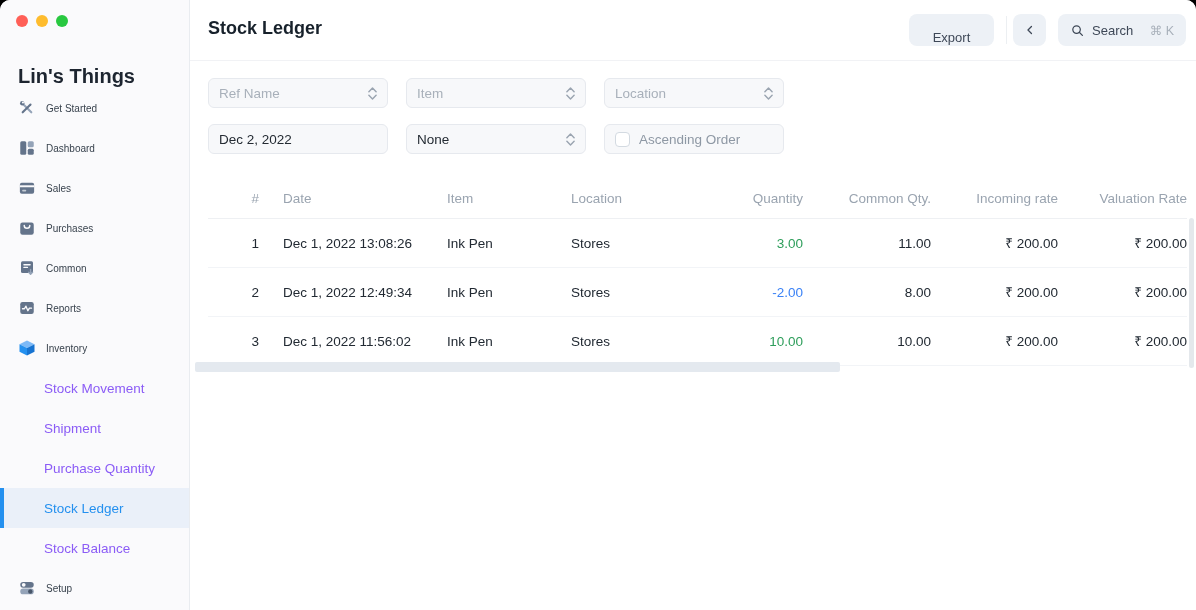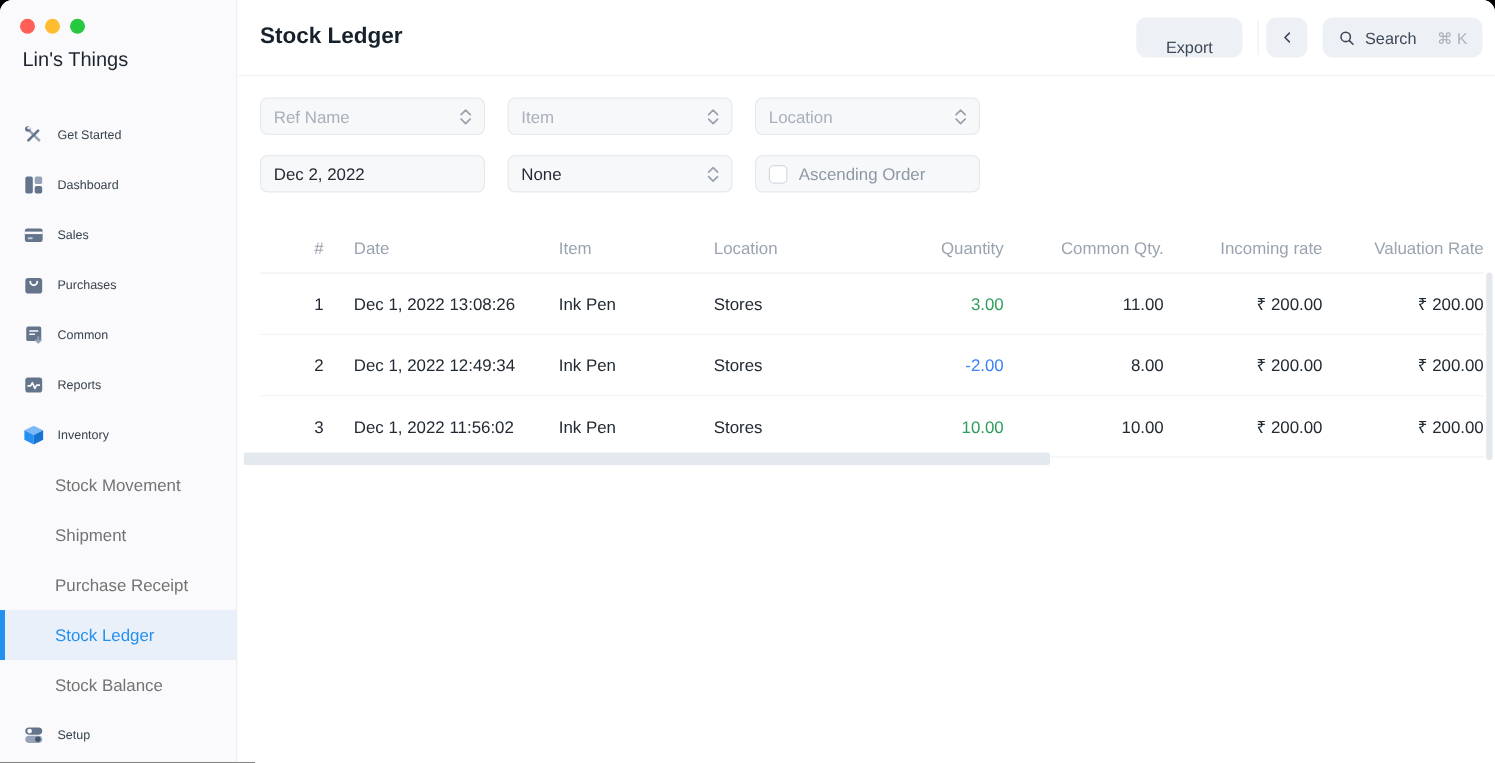--- a/index.html
+++ b/index.html
@@ -10,28 +10,28 @@
     -webkit-font-smoothing:antialiased;
   }
   
   .sidebar{position:absolute;left:0;top:0;width:190px;height:610px;
     background:#FAFAFC;border-right:1px solid #E9ECF0;box-sizing:border-box;}
   .traffic{position:absolute;top:15px;left:16px;display:flex;gap:8px;}
   .light{width:12px;height:12px;border-radius:50%;}
   .light.red{background:#FF5F57;}
   .light.yellow{background:#FEBC2E;}
   .light.green{background:#28C840;}
-  .sb-title{position:absolute;top:40px;left:18px;font-size:16px;font-weight:400;color:#1D2530;}
+  .sb-title{position:absolute;top:65px;left:18px;font-size:20px;font-weight:700;color:#1D2530;}
   .nav{position:absolute;top:88px;left:0;right:0;}
   .nav-item{height:40px;display:flex;align-items:center;padding-left:18px;gap:10px;
     font-size:10px;color:#39434E;cursor:pointer;}
   .nav-icon{width:18px;height:18px;display:flex;align-items:center;justify-content:center;flex:0 0 18px;}
   .nav-icon svg{width:18px;height:18px;display:block;}
   .nav-sub{height:40px;display:flex;align-items:center;padding-left:40px;
-    font-size:13.5px;color:#737373;cursor:pointer;border-left:4px solid transparent;box-sizing:border-box;}
+    font-size:13.5px;color:#8b5cf6;cursor:pointer;border-left:4px solid transparent;box-sizing:border-box;}
   .nav-sub.active{background:#EAF0F9;border-left:4px solid #2490EF;color:#2490EF;}
   
   .main{position:absolute;left:190px;top:0;width:1006px;height:610px;background:#fff;}
   .main-header{position:absolute;top:0;left:0;right:0;height:60px;border-bottom:1px solid #F1F2F5;}
   .page-title{position:absolute;left:18px;top:18px;font-size:18px;font-weight:700;color:#17212B;}
   .header-actions{position:absolute;right:10px;top:14px;display:flex;align-items:center;height:32px;}
   .btn{background:#EDF1F6;border:none;border-radius:8px;height:32px;
     font-family:"Liberation Sans",sans-serif;font-size:13px;color:#3E4857;
     display:flex;align-items:center;justify-content:center;cursor:pointer;box-sizing:border-box;}
   .btn-export{width:85px;align-items:flex-end;}
@@ -159,21 +159,21 @@
         <span class="nav-label">Inventory</span>
       </div>
 
       <div class="nav-sub">
         <span>Stock Movement</span>
       </div>
       <div class="nav-sub">
         <span>Shipment</span>
       </div>
       <div class="nav-sub">
-        <span>Purchase Receipt</span>
+        <span>Purchase Quantity</span>
       </div>
       <div class="nav-sub active">
         <span>Stock Ledger</span>
       </div>
       <div class="nav-sub">
         <span>Stock Balance</span>
       </div>
 
       <div class="nav-item">
         <span class="nav-icon">

